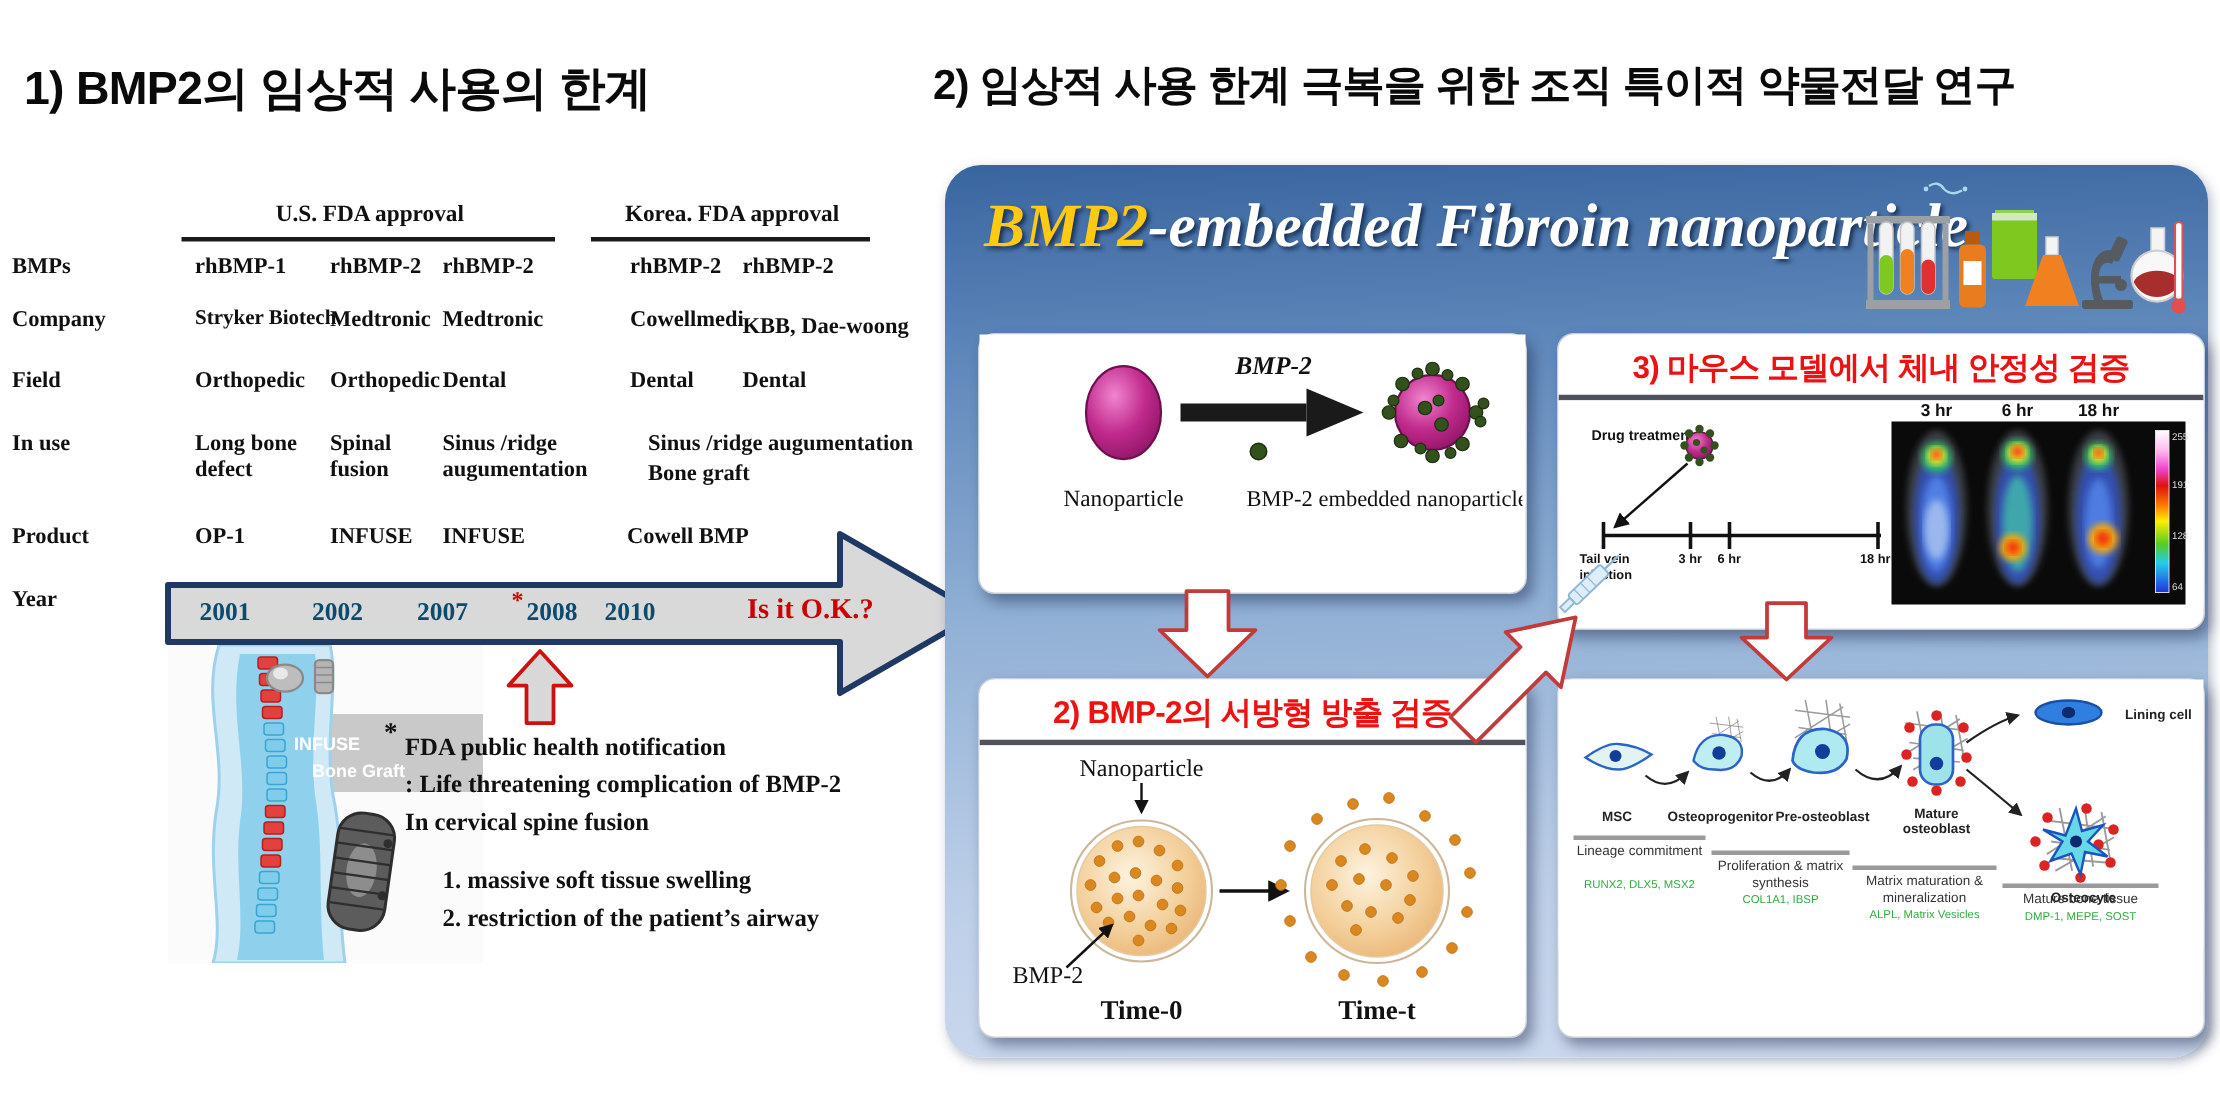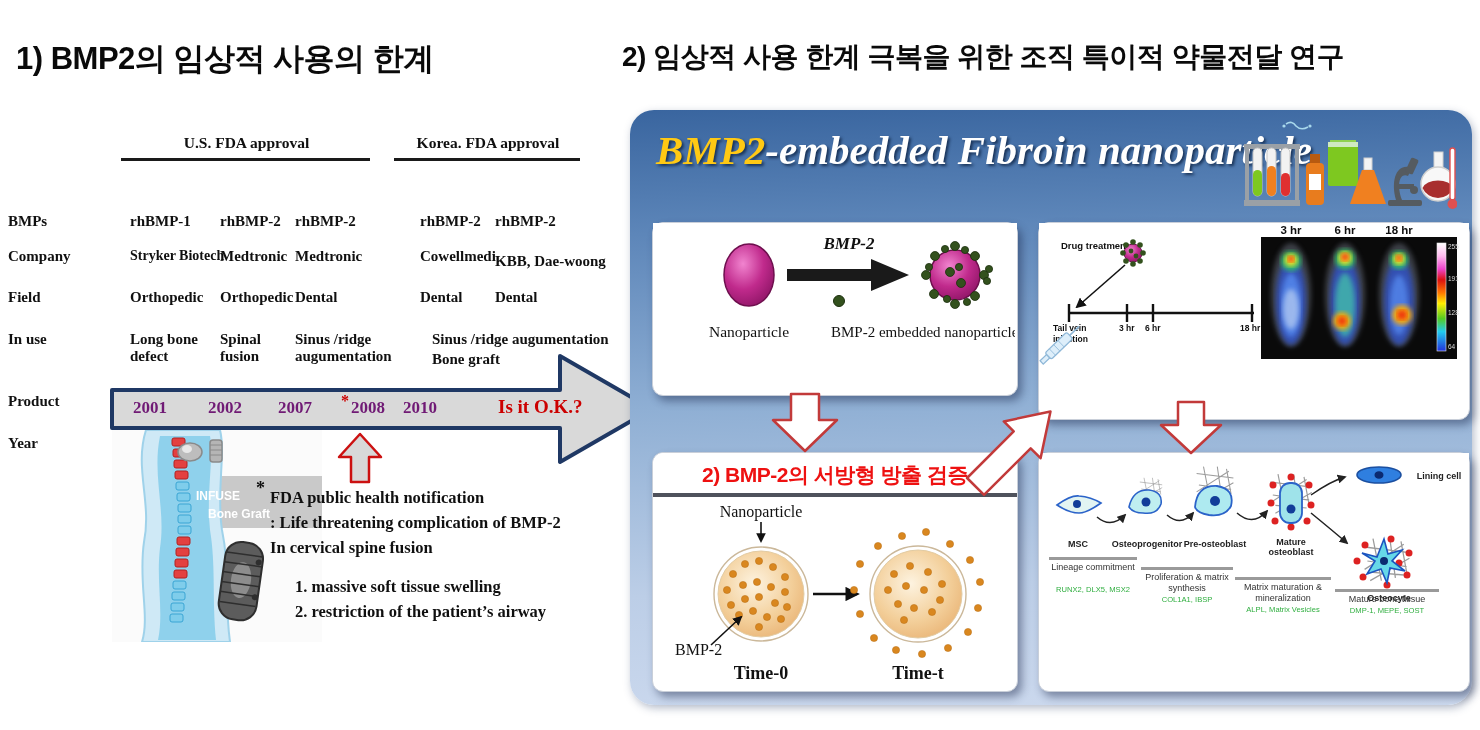--- a/index.html
+++ b/index.html
@@ -1,24 +1,24 @@
 <!DOCTYPE html>
 <html><head>
 <meta charset="utf-8">
 <style>
   html,body{margin:0;padding:0;}
   body{width:1480px;height:730px;position:relative;background:#ffffff;overflow:hidden;
        font-family:"Liberation Sans",sans-serif;}
   .abs{position:absolute;}
   .slide-title{font-size:31px;font-weight:800;color:#0a0a0a;letter-spacing:-0.5px;white-space:nowrap;}
-  .tc{position:absolute;font-family:"Liberation Serif",serif;font-weight:bold;font-size:15px;color:#101010;white-space:nowrap;line-height:1.15;margin-top:43px;}
+  .tc{position:absolute;font-family:"Liberation Serif",serif;font-weight:bold;font-size:15px;color:#101010;white-space:nowrap;line-height:1.15;}
   .tc.wrap{white-space:normal;}
   .grp{position:absolute;font-family:"Liberation Serif",serif;font-weight:bold;font-size:15.5px;color:#101010;text-align:center;}
   .rule{position:absolute;height:3px;background:#1a1a1a;}
-  .yeartxt{position:absolute;font-family:"Liberation Serif",serif;font-weight:bold;font-size:17px;color:#701a75;}
+  .yeartxt{position:absolute;font-family:"Liberation Serif",serif;font-weight:bold;font-size:17px;color:#0c4a6e;}
   .red{color:#cc0000;}
   .fda{position:absolute;font-family:"Liberation Serif",serif;font-weight:bold;font-size:16.5px;color:#101010;white-space:nowrap;}
   .bluepanel{position:absolute;left:630px;top:110px;width:842px;height:595px;border-radius:24px;
      background:linear-gradient(178deg,#39659f 0%,#5d86b9 20%,#8fafd4 48%,#bccee7 78%,#ccd9ee 100%);
      box-shadow:2px 3px 8px rgba(40,60,100,.35);}
   .banner{position:absolute;left:26px;top:16px;font-family:"Liberation Serif",serif;font-style:italic;
      font-weight:bold;font-size:41px;white-space:nowrap;text-shadow:2px 2px 3px rgba(10,30,60,.75);}
   .banner .hl{color:#ffc914;}
   .banner .rest{color:#ffffff;}
   .panel{position:absolute;background:#ffffff;border-radius:11px;border:1px solid #c9cfd9;
@@ -251,20 +251,21 @@
               <circle cx="306" cy="44" r="3.6"></circle>
           </g>
         </g>
         <text x="96" y="114" text-anchor="middle" font-family="Liberation Serif,serif" font-size="15.5" fill="#111">Nanoparticle</text>
         <text x="178" y="114" font-family="Liberation Serif,serif" font-size="15" fill="#111">BMP-2 embedded nanoparticle</text>
       </svg>
     </div>
   </div>
 
   <div class="panel" style="left:408px;top:112px;width:430px;height:196px;">
+    <div class="ptitle">3) 마우스 모델에서 체내 안정성 검증</div>
     <div class="pcontent" style="height:147px;">
       <svg width="428" height="147" viewBox="0 0 428 147">
         <defs>
           <radialGradient id="mag2" cx="38%" cy="32%" r="75%">
             <stop offset="0%" stop-color="#f184cf"></stop>
               <stop offset="55%" stop-color="#c02a8c"></stop>
               <stop offset="100%" stop-color="#8e1566"></stop>
           </radialGradient>
           <linearGradient id="scaleGrad" x1="0" y1="0" x2="0" y2="1">
             <stop offset="0" stop-color="#ffffff"></stop>

